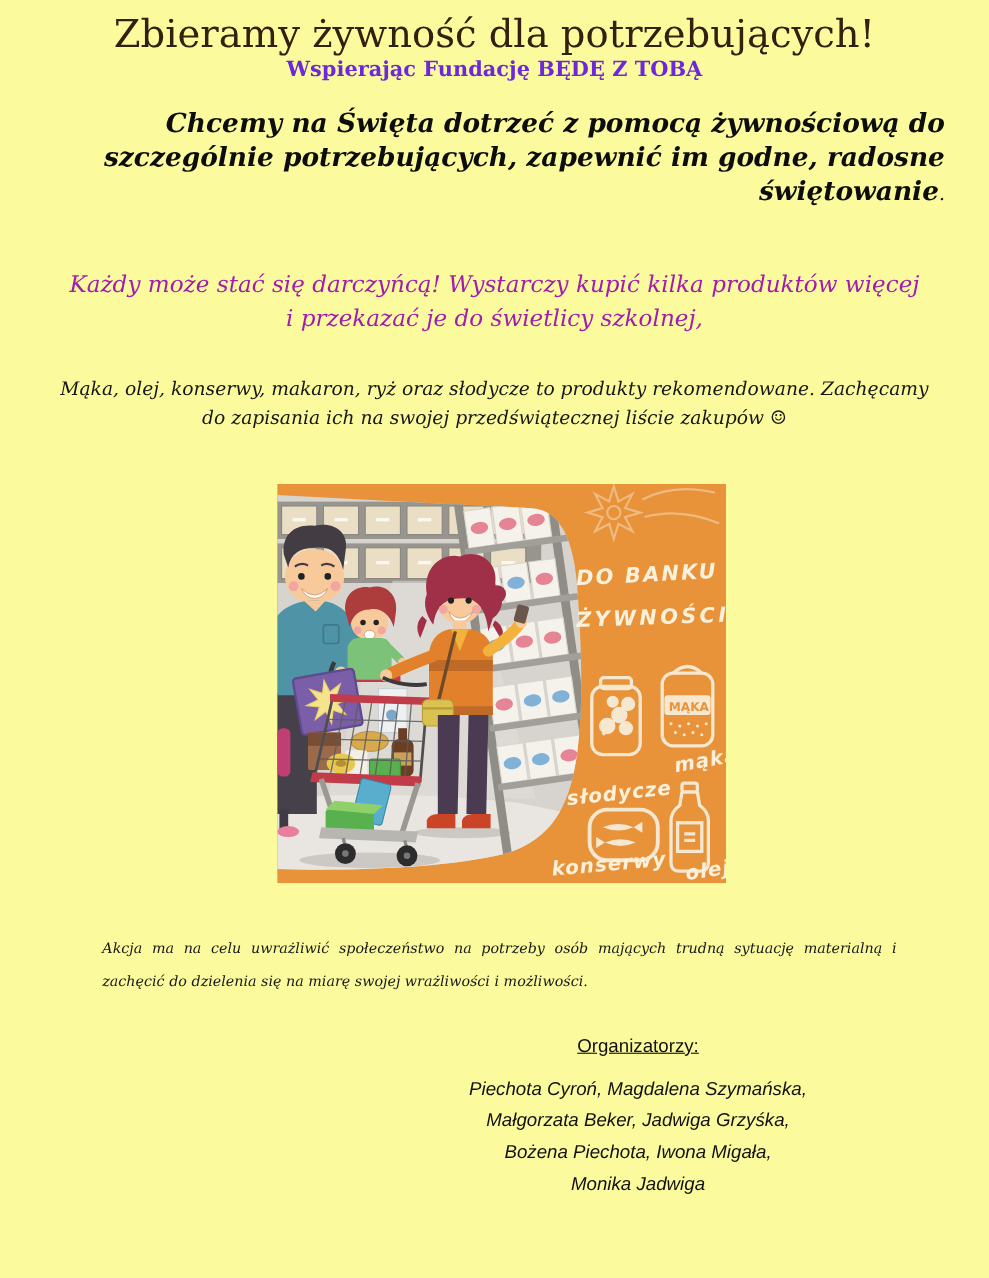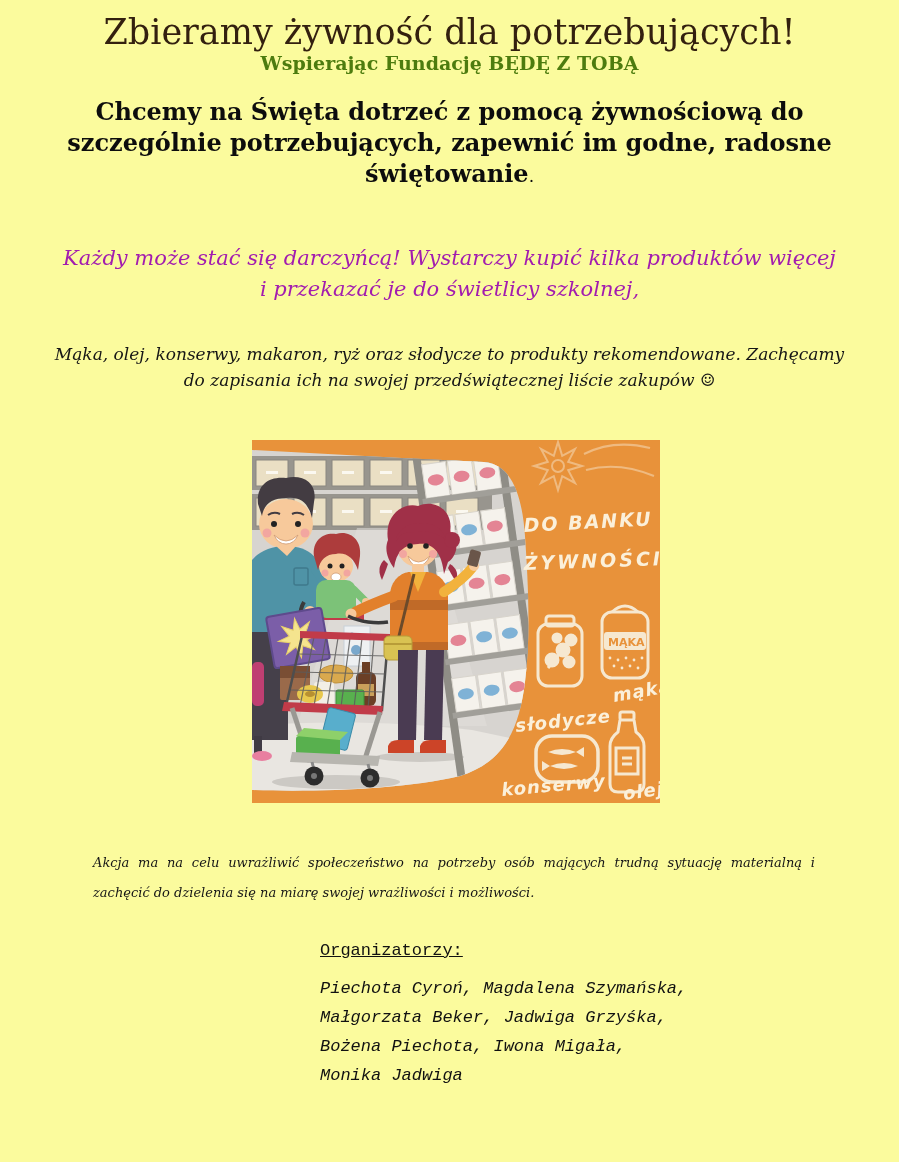--- a/index.html
+++ b/index.html
@@ -3,29 +3,29 @@
 <meta charset="utf-8">
 <style>
   html,body{margin:0;padding:0;}
   body{
     width:899px;height:1162px;position:relative;overflow:hidden;
     background:#fbfb9d;
     font-family:"DejaVu Serif", serif;color:#1a1a1a;
   }
   .abs{position:absolute;}
   .doc-title{top:14px;left:0;right:0;text-align:center;font-size:35px;line-height:36px;color:#33200f;}
-  .doc-subtitle{top:52px;left:0;right:0;text-align:center;font-size:19px;font-weight:bold;color:#4d7c0f;}
-  .heading{top:96px;left:40px;right:40px;text-align:center;font-size:24px;font-weight:bold;line-height:31px;color:#0d0d0d;}
+  .doc-subtitle{top:52px;left:0;right:0;text-align:center;font-size:19px;font-weight:bold;color:#6d28d9;}
+  .heading{top:96px;left:40px;right:40px;text-align:right;font-size:24px;font-weight:bold;line-height:31px;color:#0d0d0d;font-style:italic;}
   .heading .period{font-weight:400;font-size:17px;}
   .appeal{top:243px;left:40px;right:40px;text-align:center;font-style:italic;font-size:21px;line-height:31px;color:#a21caf;}
   .products{top:341px;left:40px;right:40px;text-align:center;font-style:italic;font-size:17px;line-height:26px;color:#161616;}
   .illu{top:440px;left:252px;width:408px;height:363px;}
   .illu svg{display:block;}
   .mission{top:848px;left:93px;width:722px;font-style:italic;font-size:13px;line-height:30px;text-align:justify;color:#161616;}
-  .organizers{top:941px;left:320px;width:520px;font-family:Liberation Mono, monospace;font-size:17px;color:#111;}
+  .organizers{top:941px;left:320px;width:520px;text-align:center;font-family:Liberation Sans, sans-serif;font-size:17px;color:#111;}
   .org-label{text-decoration:underline;font-size:17px;}
   .org-names{margin-top:14px;font-style:italic;line-height:29px;}
   .panel-text{font-family:"DejaVu Sans", sans-serif;font-style:italic;font-weight:bold;fill:#fbf0da;}
 </style>
 </head>
 <body style="background: rgb(251, 251, 157);">
 
 <div class="abs doc-title">Zbieramy żywność dla potrzebujących!</div>
 <div class="abs doc-subtitle">Wspierając Fundację BĘDĘ Z TOBĄ</div>
 

